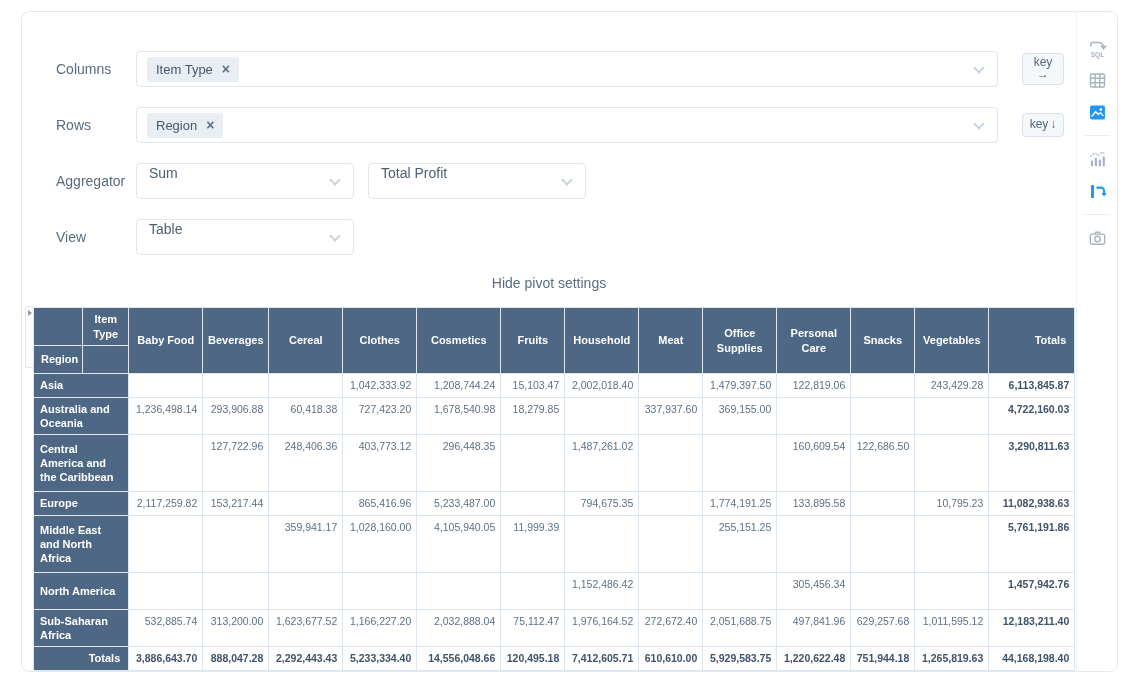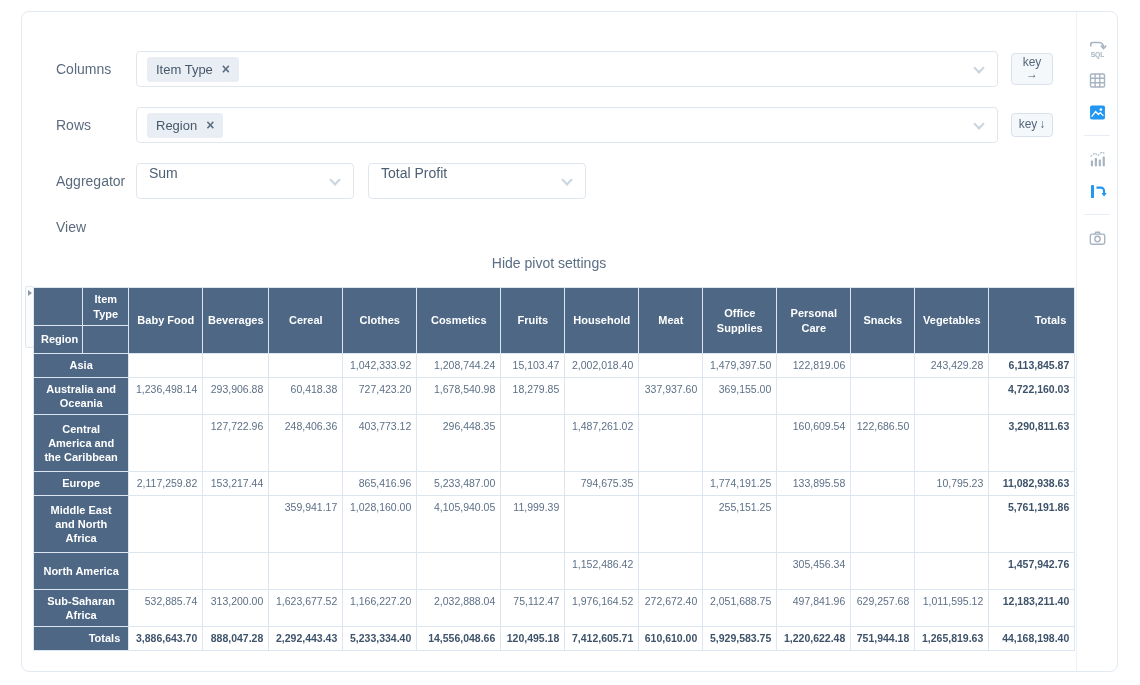--- a/index.html
+++ b/index.html
@@ -34,21 +34,21 @@
     border-right:2px solid #c9d4df; border-bottom:2px solid #c9d4df;
     transform:rotate(45deg);
   }
   .chip {
     background:#e9eef4; border-radius:3px; padding:5px 9px;
     font-size:13px; color:#47586b; display:flex; align-items:center; gap:9px;
     cursor:grab; user-select:none;
   }
   .chip-x { font-weight:bold; color:#5d6e80; font-size:14px; line-height:1; cursor:pointer; }
   .key-btn {
-    margin-left:13px; background:#f5f8fa; border:1px solid #d9e1ea; border-radius:4px;
+    margin-left:24px; background:#f5f8fa; border:1px solid #d9e1ea; border-radius:4px;
     color:#55677b; font-size:12px; padding:2px 9px 3px; cursor:pointer;
     text-align:center; line-height:1.15; min-width:42px;
   }
   .key-btn .arrow-stack { display:block; margin-top:-2px; font-size:12px; }
   .key-btn.inline { padding:4px 4px 5px; }
   .key-btn.inline .arrow-inline { margin-left:2px; }
   .hide-link { text-align:center; margin-top:0; font-size:14px; color:#5a6e84; cursor:pointer; }
 
   
   .table-wrap { position:relative; margin:16px 0 0 11px; }
@@ -63,21 +63,21 @@
   table.pvt { border-collapse:collapse; table-layout:fixed; }
   .pvt th, .pvt td { border:1px solid #dce6f0; overflow:hidden; }
   .h-dark {
     background:#4d6785; color:#fff; font-weight:bold; font-size:11px;
     text-align:center; vertical-align:middle; padding:3px 4px; line-height:1.3;
   }
   .h-dark.row-axis { text-align:left; padding-left:7px; }
   .h-dark.totals-h { text-align:right; padding-right:8px; }
   .row-h {
     background:#4d6785; color:#fff; font-weight:bold; font-size:11px;
-    text-align:center; vertical-align:middle; padding:3px 6px; line-height:1.3;
+    text-align:left; vertical-align:middle; padding:3px 6px; line-height:1.3;
   }
   .row-h.totals-row-h { text-align:right; padding-right:8px; }
   .pvt td.val {
     background:#fff; color:#5d7086; font-size:10.5px; text-align:right;
     vertical-align:top; padding:4px 5px; white-space:nowrap; line-height:1.35;
   }
   .pvt td.total, .pvt td.grand { font-weight:bold; color:#3e536a; }
 
   
   .toolbar {
@@ -132,20 +132,24 @@
           <span class="chev"></span>
         </div>
         <div class="select">
           <span>Total Profit</span>
           <span class="chev"></span>
         </div>
       </div>
 
       <div class="ctl-row">
         <div class="ctl-label">View</div>
+        <div class="select">
+          <span>Table</span>
+          <span class="chev"></span>
+        </div>
       </div>
     </div>
 
     <div class="hide-link">Hide pivot settings</div>
 
     <div class="table-wrap">
       <div class="collapse-handle"></div>
       <table class="pvt">
           <colgroup>
             <col style="width: 46px;">

